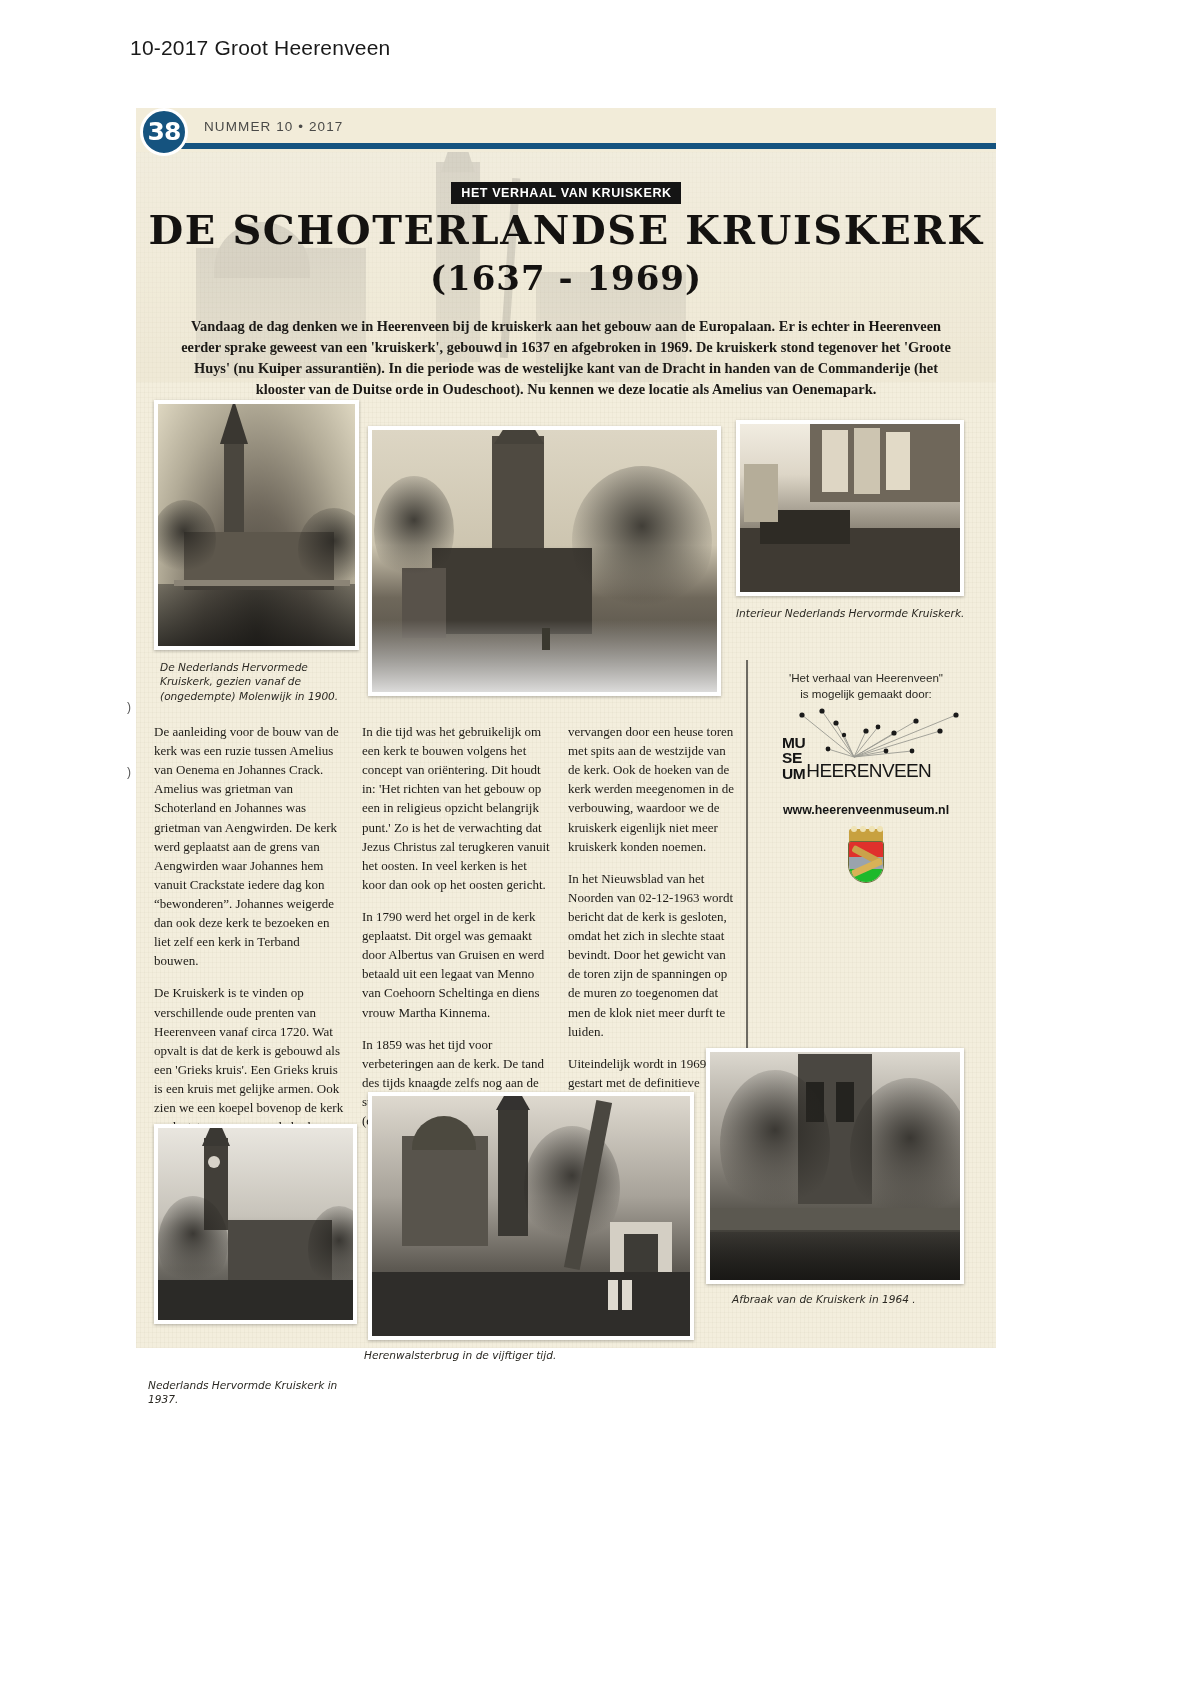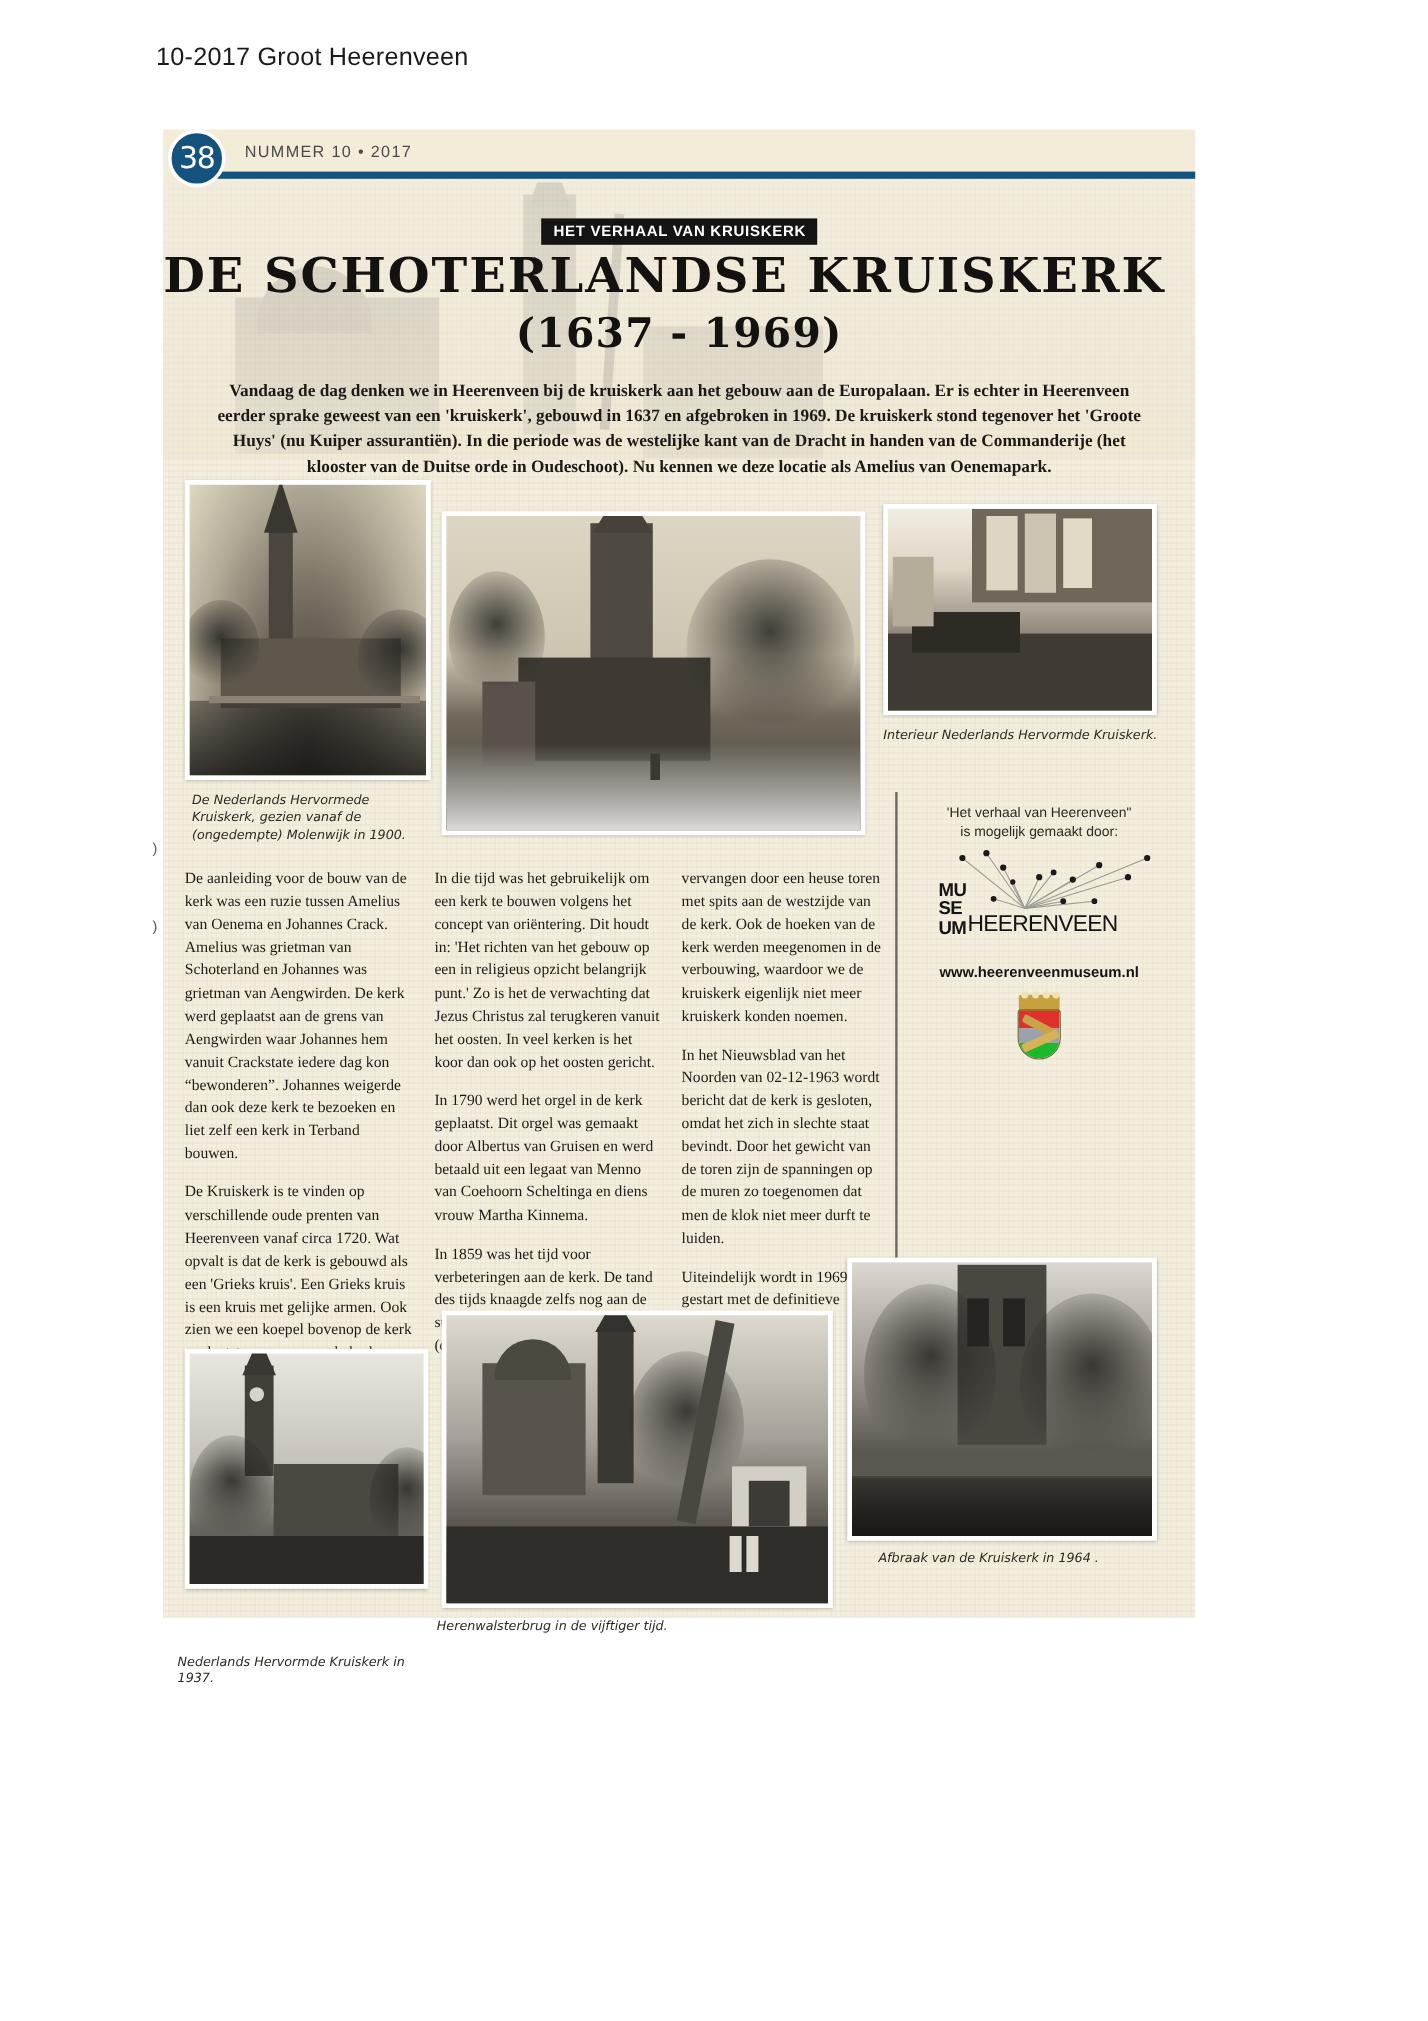--- a/index.html
+++ b/index.html
@@ -42,21 +42,21 @@
   }
   .page-badge {
     position: absolute;
     left: 4px; top: 0px;
     width: 48px; height: 48px;
     border-radius: 50%;
     background: #15537f;
     border: 3px solid #ffffff;
     color: #ffffff;
     font-family: "DejaVu Sans", sans-serif;
-    font-weight: normal;
+    font-weight: bold;
     font-size: 25px;
     line-height: 42px;
     text-align: center;
     letter-spacing: -1px;
     z-index: 4;
   }
   .issue-label {
     position: absolute;
     left: 68px; top: 11px;
     font-family: "Liberation Sans", sans-serif;
@@ -131,21 +131,21 @@
     font-family: "Liberation Sans", sans-serif;
     font-weight: bold;
     font-size: 12.5px;
     letter-spacing: 0.6px;
     padding: 4px 9px 4px 10px;
   }
 
   .headline {
     position: absolute;
     left: 0; right: 0; top: 58px;
-    text-align: left;
+    text-align: center;
     font-family: "DejaVu Serif", serif;
     font-weight: bold;
     font-size: 40px;
     letter-spacing: 1.6px;
     color: #141210;
     line-height: 1.02;
   }
   .subline {
     position: absolute;
     left: 0; right: 0; top: 106px;

